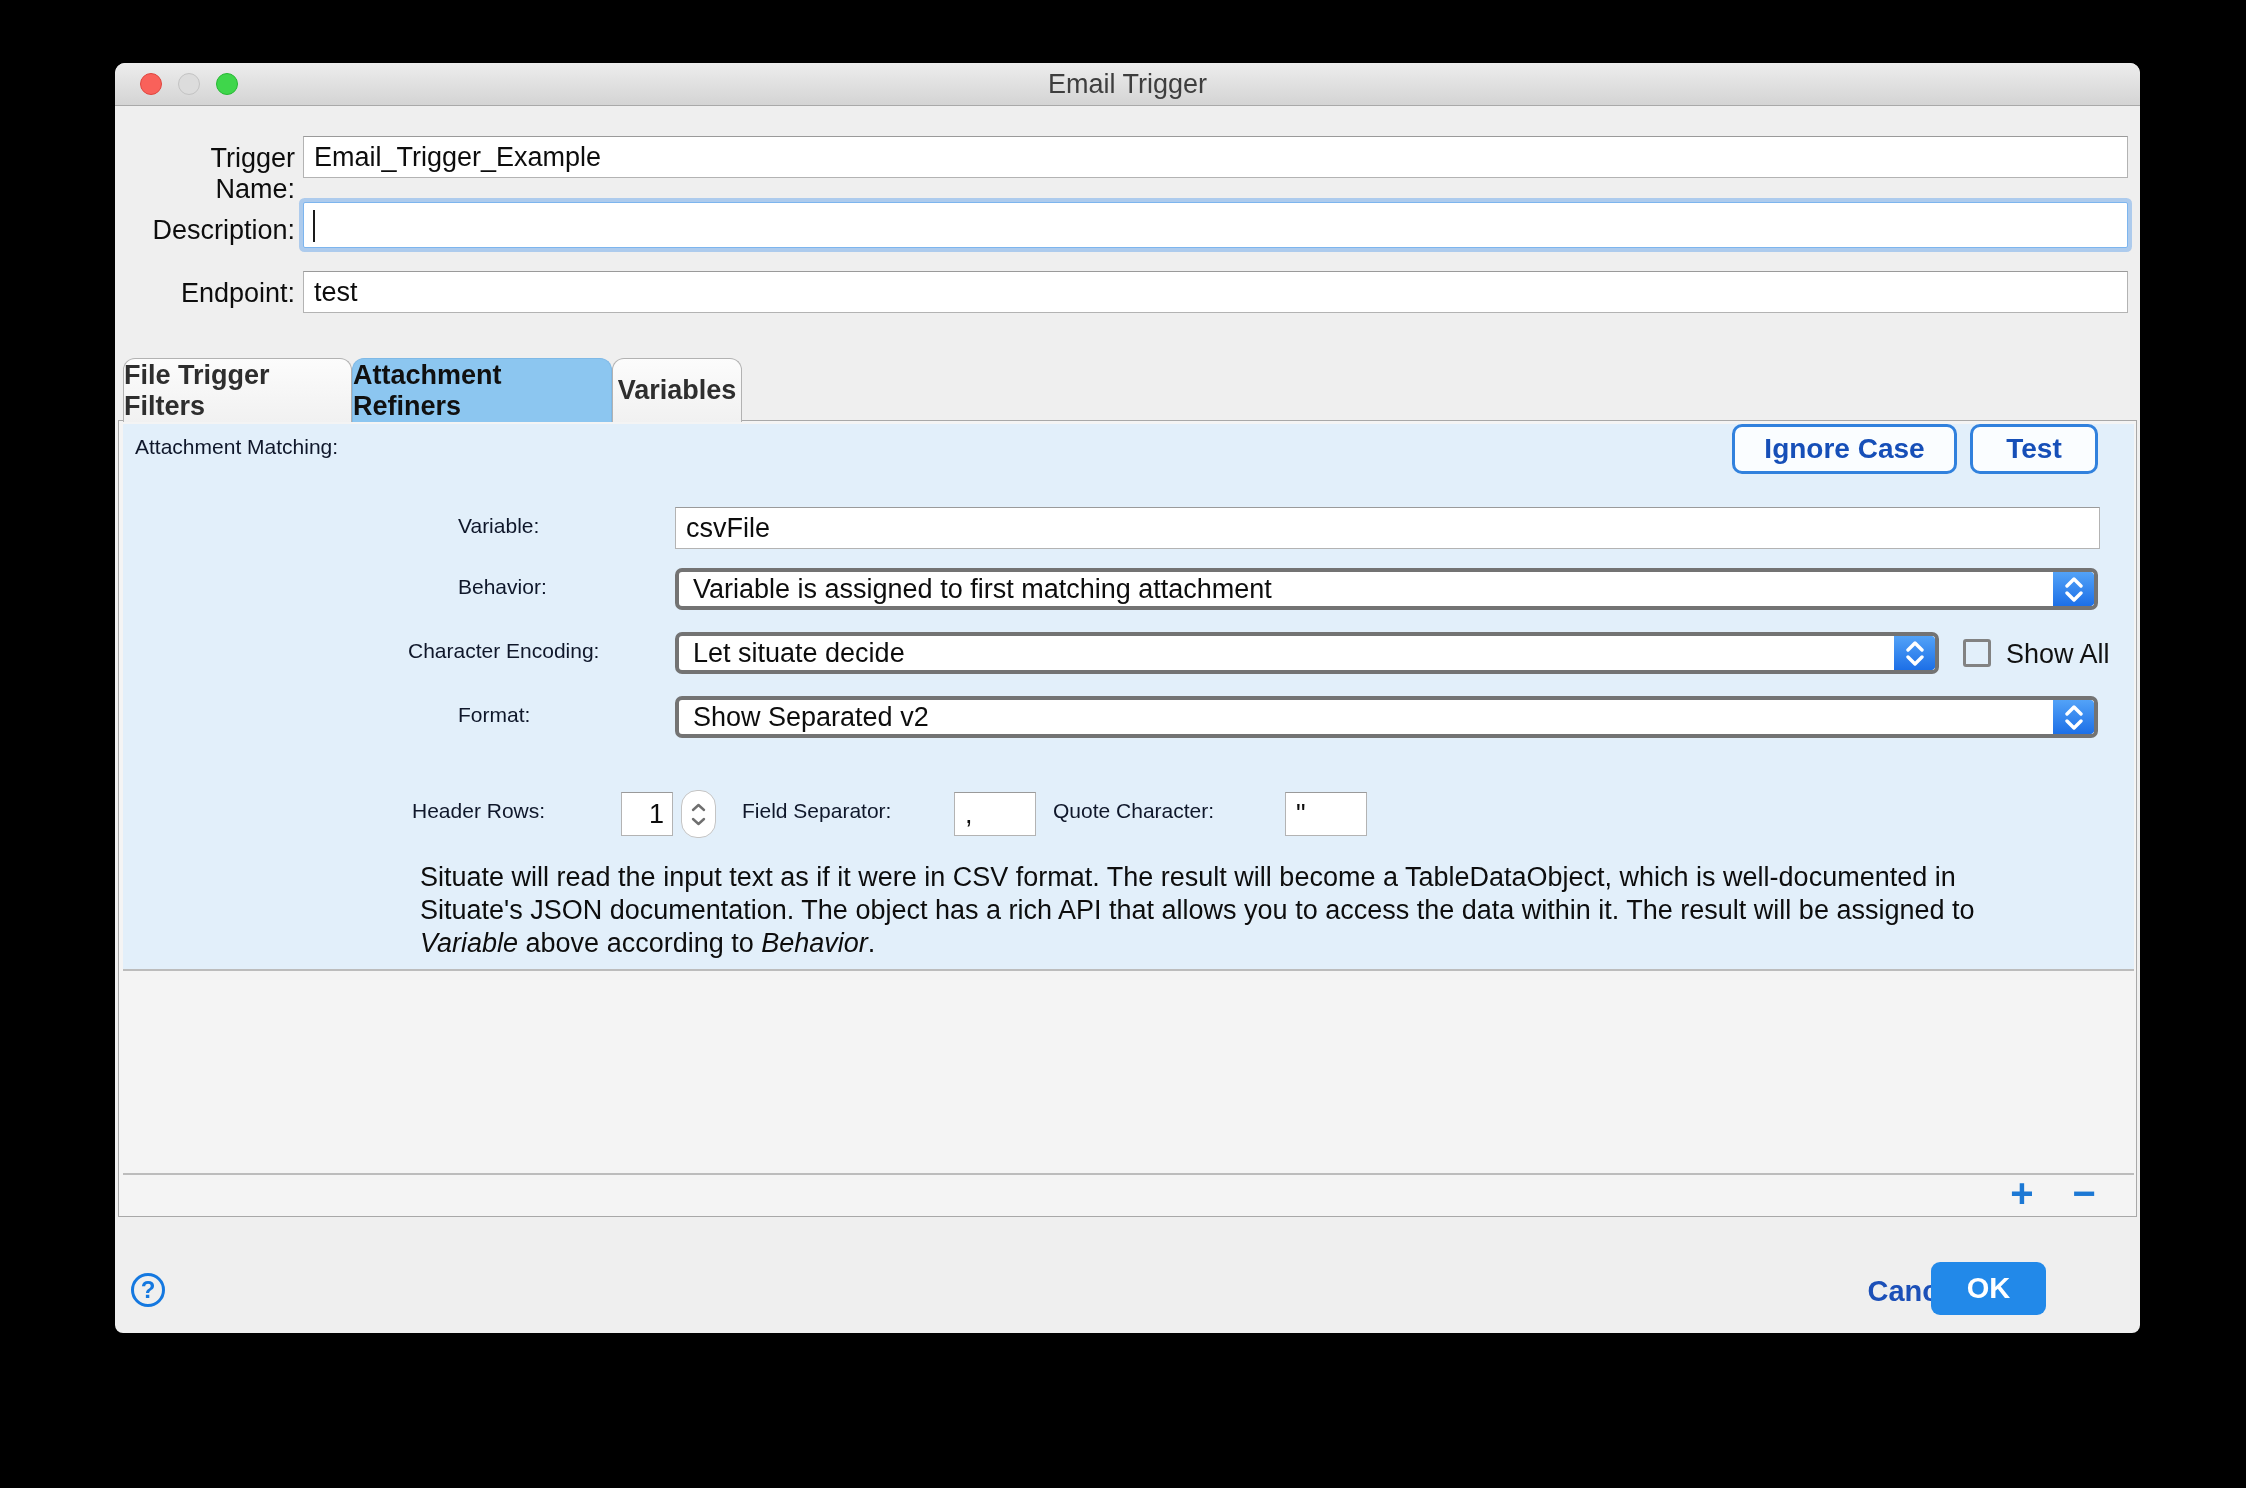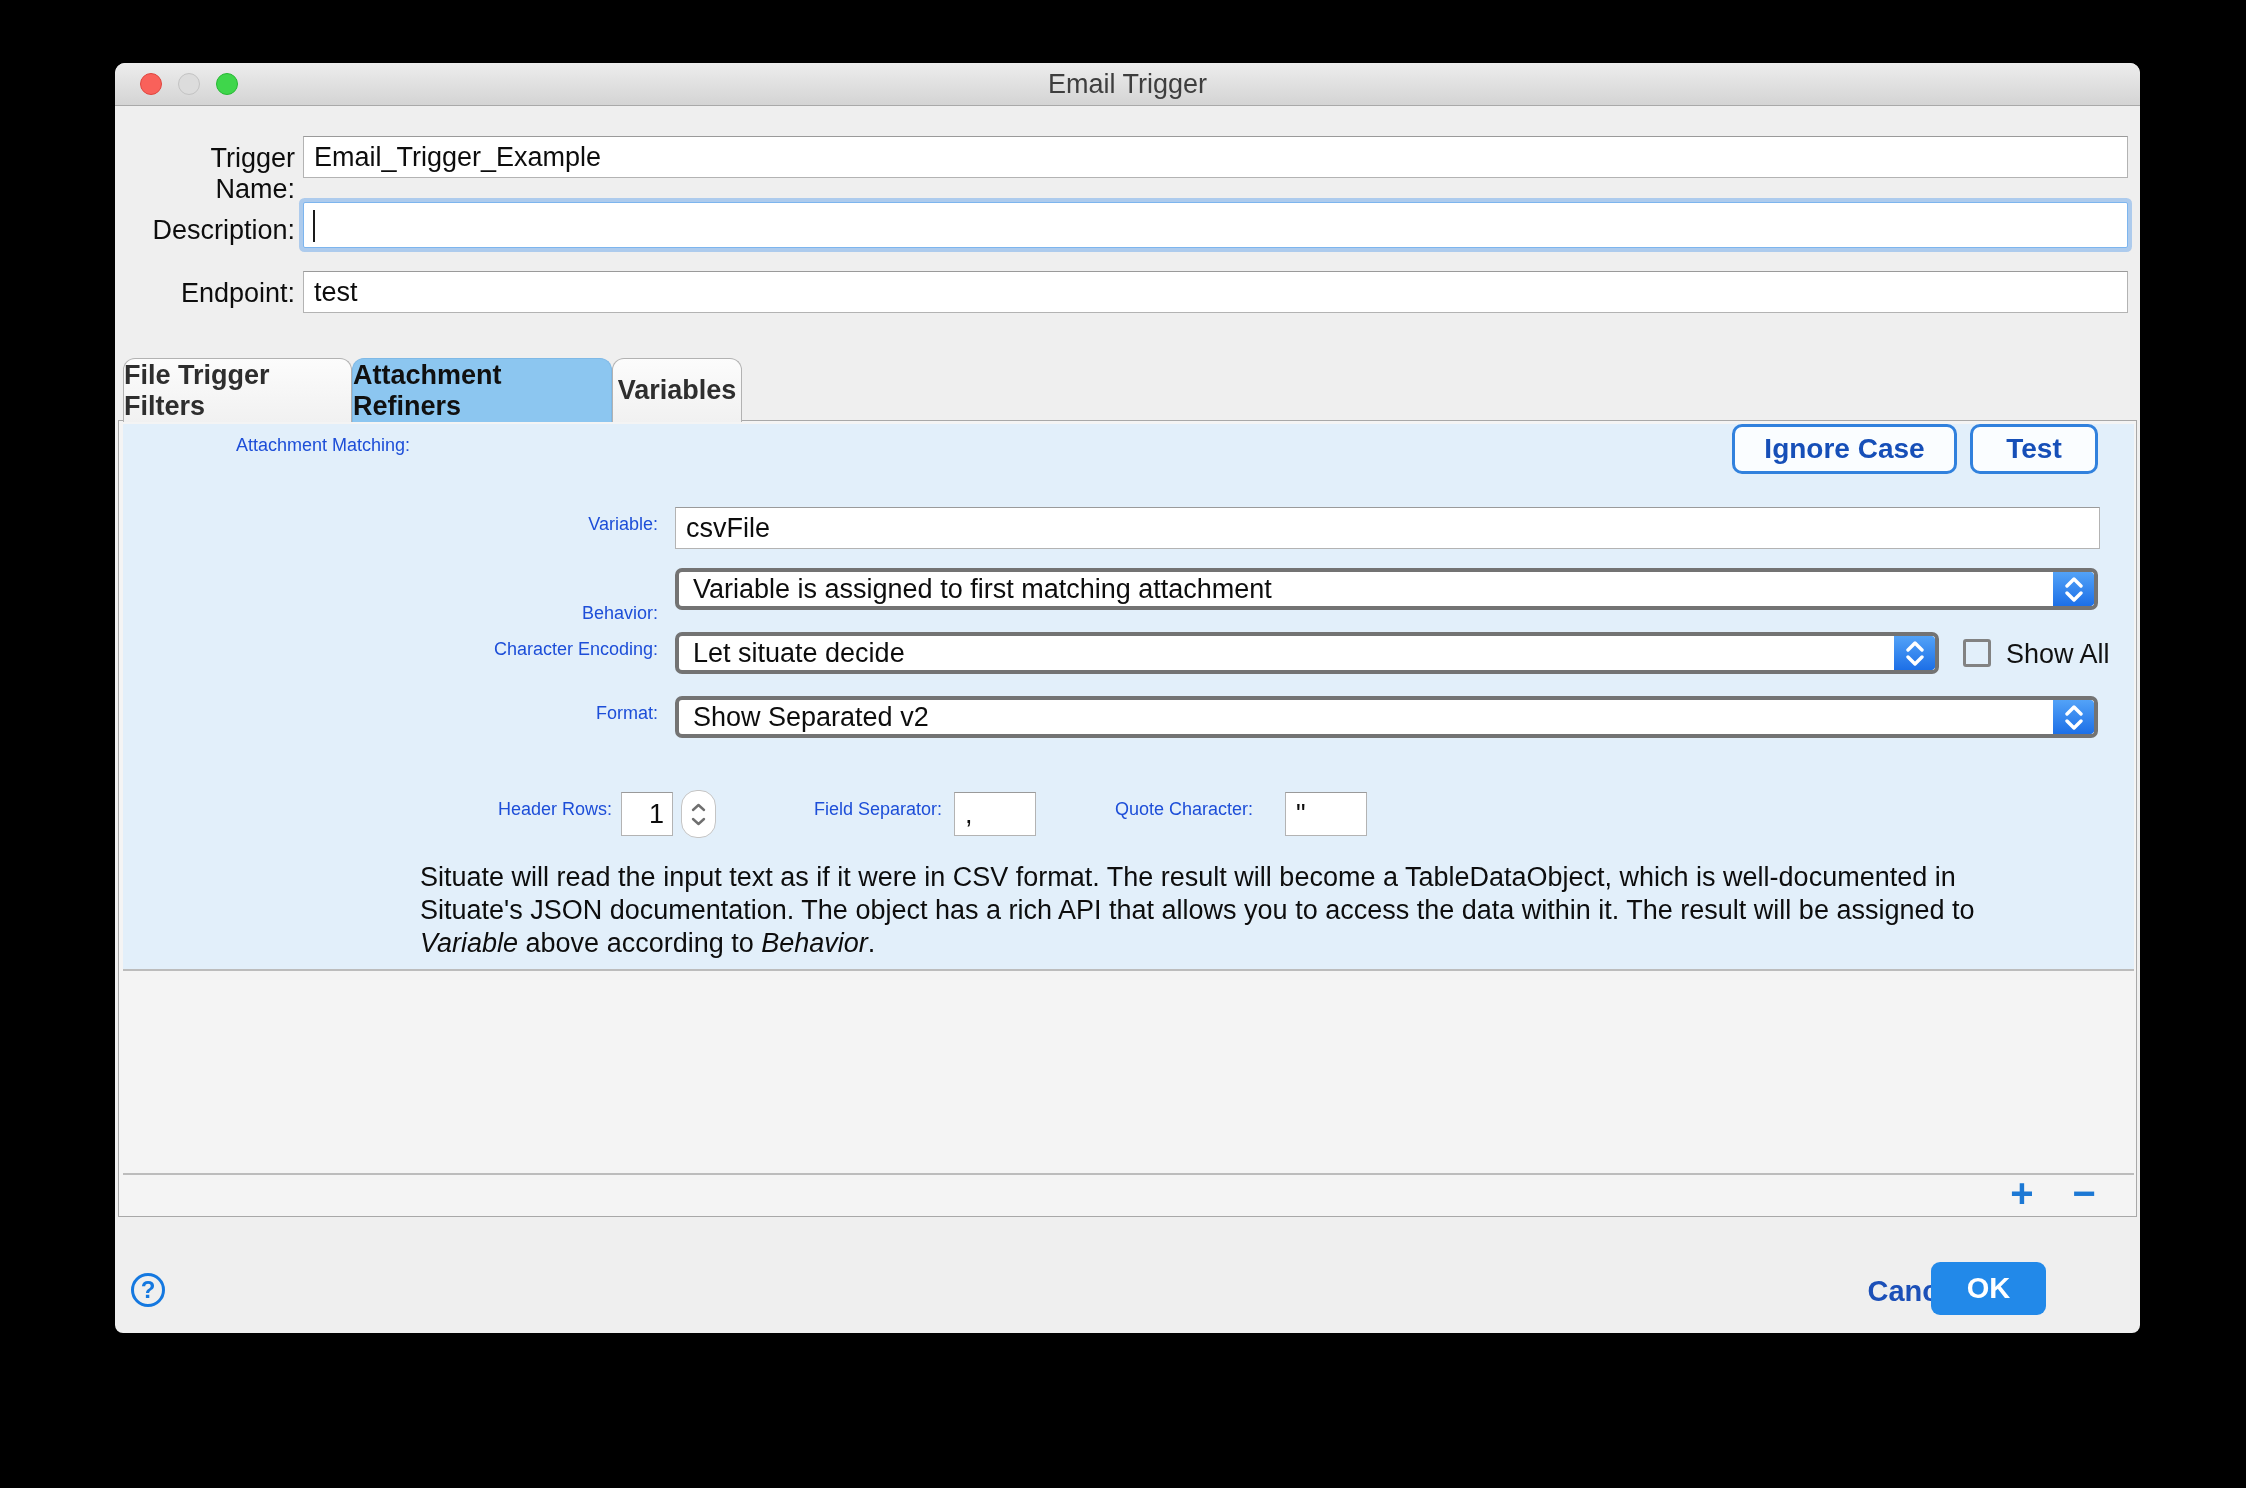--- a/index.html
+++ b/index.html
@@ -64,21 +64,21 @@
     position:absolute;left:4px;bottom:3px;width:2011px;height:38px;
     border-top:2px solid #bcbcbc;background:#f4f4f4;
   }
   .plusminus{
     position:absolute;top:-4px;font-size:40px;font-weight:900;color:#1c78d4;
     width:44px;text-align:center;line-height:44px;cursor:default;
   }
   .pm-add{right:90px;}
   .pm-remove{right:28px;}
   
-  .r-label{position:absolute;font-size:18px;color:#1d4ed8;text-align:right;}
+  .r-label{position:absolute;font-size:21px;color:#0f172a;}
   .dropdown{
     position:absolute;box-sizing:border-box;background:#fff;
     border:4px solid #737373;border-radius:7px;
     font-size:27px;color:#0d0d0d;display:flex;align-items:center;
     padding-left:14px;overflow:hidden;
   }
   .dd-btn{
     position:absolute;right:-1px;top:-1px;bottom:-1px;width:42px;
     background:linear-gradient(#54a4f8,#1b6ee6);
     border-radius:0 7px 7px 0;display:flex;flex-direction:column;
@@ -165,21 +165,21 @@
     </div>
   </div>
 
   <div class="r-label" style="left:20px;top:372px;width:275px;z-index:4;">Attachment Matching:</div>
   <div class="blue-btn" style="left:1617px;top:361px;width:225px;height:50px;z-index:4;">Ignore Case</div>
   <div class="blue-btn" style="left:1855px;top:361px;width:128px;height:50px;z-index:4;">Test</div>
 
   <div class="r-label" style="left:343px;top:451px;width:200px;z-index:4;">Variable:</div>
   <input class="txt" style="left: 560px; top: 444px; width: 1425px; height: 42px; z-index: 4;" type="text" value="csvFile">
 
-  <div class="r-label" style="left:343px;top:512px;width:200px;z-index:4;margin-top:28px;">Behavior:</div>
+  <div class="r-label" style="left:343px;top:512px;width:200px;z-index:4;">Behavior:</div>
   <div class="dropdown" style="left:560px;top:505px;width:1423px;height:42px;z-index:4;">
     <span>Variable is assigned to first matching attachment</span>
     <div class="dd-btn">
       <svg class="chev" width="20" height="11" viewBox="0 0 20 11">
           <path d="M3 9 L10 2 L17 9" stroke="#fff" stroke-width="3.4" fill="none" stroke-linecap="round" stroke-linejoin="round"></path>
         </svg>
       <svg class="chev" width="20" height="11" viewBox="0 0 20 11">
           <path d="M3 2 L10 9 L17 2" stroke="#fff" stroke-width="3.4" fill="none" stroke-linecap="round" stroke-linejoin="round"></path>
         </svg>
     </div>

